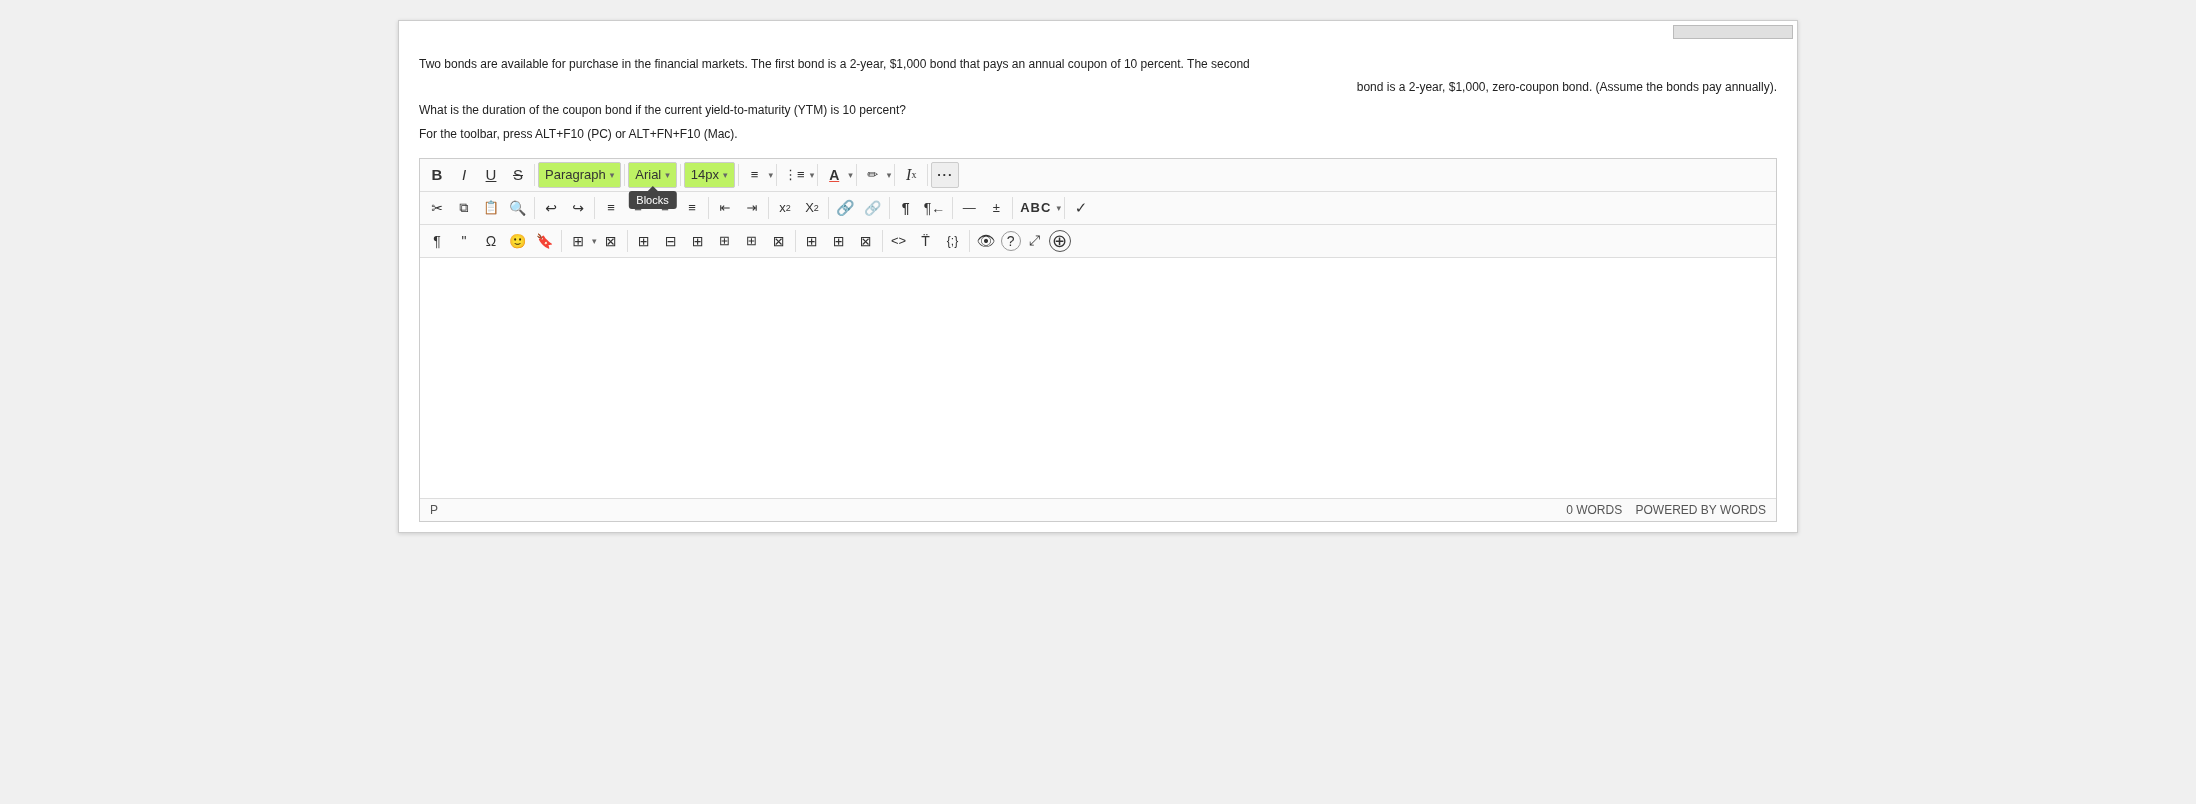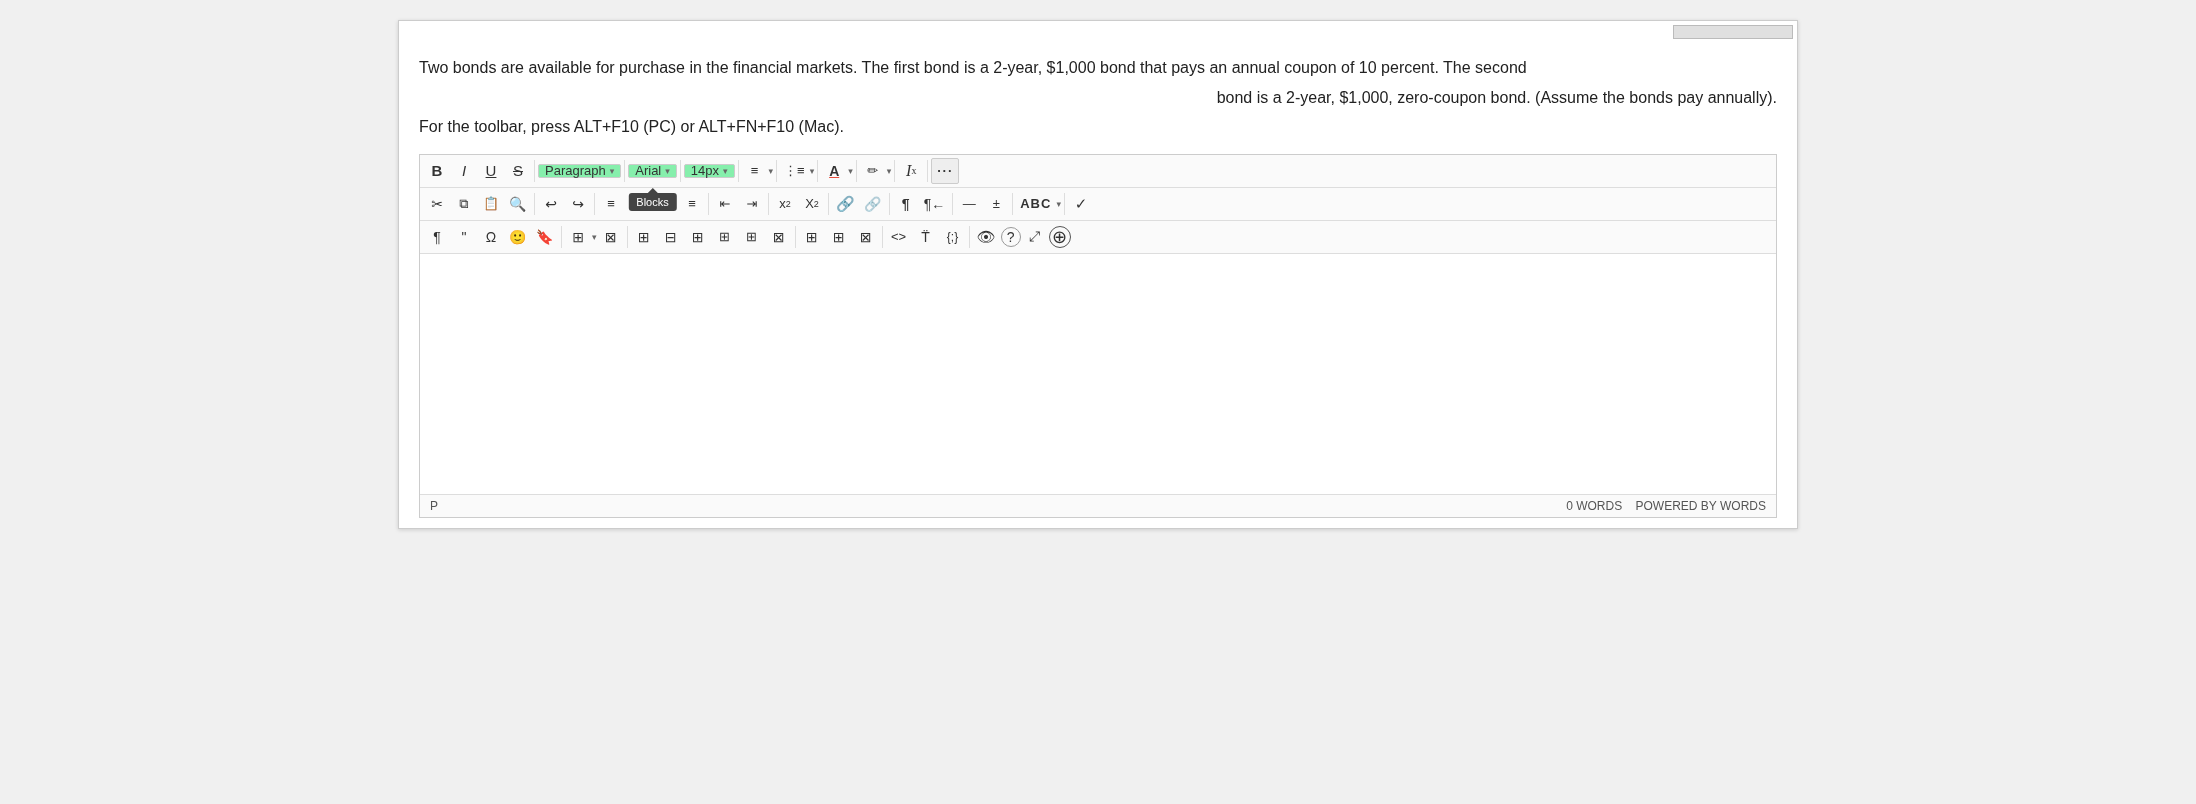--- a/index.html
+++ b/index.html
@@ -15,21 +15,21 @@
     }
     .page-container {
       background: #fff;
       width: 1400px;
       max-width: 100%;
       border: 1px solid #ccc;
       box-shadow: 0 1px 4px rgba(0,0,0,0.15);
     }
     .question-text {
       padding: 16px 20px 10px 20px;
-      font-size: 16px;
+      font-size: 12px;
       line-height: 1.6;
       color: #222;
     }
     .question-text p {
       margin-bottom: 4px;
     }
     .editor-wrapper {
       border: 1px solid #ccc;
       margin: 0 20px 10px 20px;
     }
@@ -64,24 +64,24 @@
     .toolbar-btn.strikethrough { text-decoration: line-through; font-size: 15px; }
     .toolbar-separator {
       width: 1px;
       height: 22px;
       background: #ddd;
       margin: 0 2px;
     }
     .toolbar-dropdown {
       display: inline-flex;
       align-items: center;
-      height: 14px;
+      height: 26px;
       padding: 0 6px;
       border: 1px solid #ccc;
-      background: #86efac;
+      background: #bef264;
       cursor: pointer;
       font-size: 13px;
       color: #333;
       border-radius: 2px;
       gap: 4px;
       position: relative;
     }
     .chevron { font-size: 9px; color: #666; }
     .tooltip-bubble {
       position: absolute;
@@ -157,20 +157,21 @@
 
 <div class="page-container">
 
   <div style="display:flex; justify-content:flex-end; padding: 4px 4px 0 0;">
     <div class="top-scrollbar"></div>
   </div>
 
   <div class="question-text">
     <p>Two bonds are available for purchase in the financial markets.  The first bond is a 2-year, $1,000 bond that pays an annual coupon of 10 percent.  The second</p>
     <p style="padding-left:40px;text-align:right;">bond is a 2-year, $1,000, zero-coupon bond. (Assume the bonds pay annually).</p>
+    <p>What is the duration of the coupon bond if the current yield-to-maturity (YTM) is 10 percent?</p>
     <p>For the toolbar, press ALT+F10 (PC) or ALT+FN+F10 (Mac).</p>
   </div>
 
   <div class="editor-wrapper">
 
     <div class="toolbar-row">
       <button class="toolbar-btn bold">B</button>
       <button class="toolbar-btn italic">I</button>
       <button class="toolbar-btn underline">U</button>
       <button class="toolbar-btn strikethrough">S</button>

